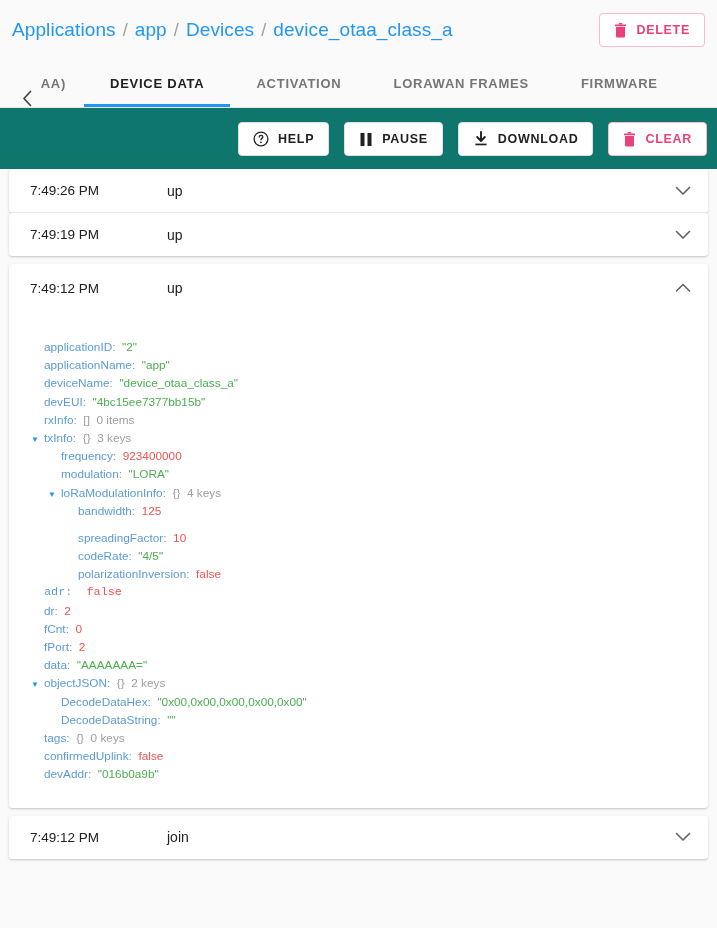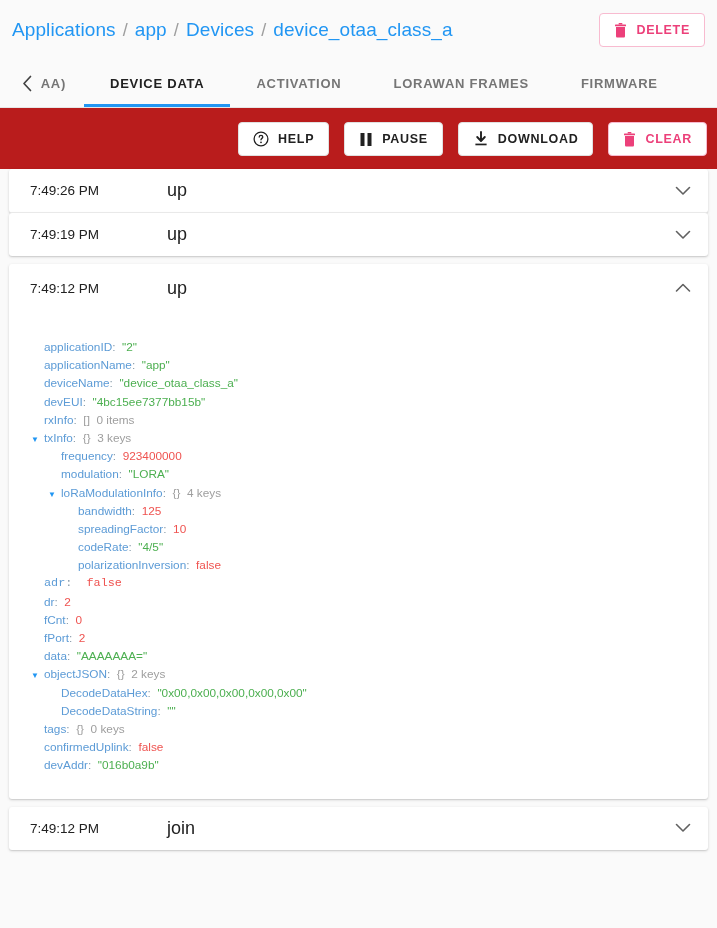--- a/index.html
+++ b/index.html
@@ -64,21 +64,21 @@
     color: #ec407a;
   }
   .btn .ico { display: flex; align-items: center; }
 
   
   .tabbar {
     position: relative;
     height: 48px;
     background: #fafafa;
     display: flex;
-    align-items: center;
+    align-items: flex-end;
     padding-left: 14px;
     border-bottom: 1px solid #e6e6e6;
   }
   .tab-arrow {
     width: 26px;
     display: flex;
     align-items: center;
     justify-content: center;
     color: #424242;
     cursor: pointer;
@@ -122,21 +122,21 @@
     background: #2196f3;
   }
 
   
   .toolbar {
     display: flex;
     justify-content: flex-end;
     align-items: center;
     gap: 15px;
     padding: 14px 10px 13px 0;
-    background: #b91c1c;
+    background: #0f766e;
   }
 
   
   .list { padding: 0 9px 10px 9px; }
   .card {
     background: #ffffff;
     border-radius: 3px;
     box-shadow: 0 1px 3px rgba(0,0,0,0.16), 0 1px 1px rgba(0,0,0,0.07);
     margin-bottom: 8px;
     overflow: hidden;
@@ -151,21 +151,21 @@
     padding: 0 14px 0 21px;
     cursor: pointer;
   }
   .row .time {
     font-size: 13.5px;
     color: #212121;
     width: 137px;
     flex: none;
   }
   .row .type {
-    font-size: 18px;
+    font-size: 14px;
     color: #212121;
     flex: 1;
   }
   .row .chev {
     color: #616161;
     display: flex;
     align-items: center;
     justify-content: center;
     width: 22px;
     flex: none;
@@ -334,21 +334,21 @@
         <div class="jline" style="padding-left: 12px;"><span class="tri empty">▼</span><span class="jkey">applicationID</span><span class="jcolon">:&nbsp; </span><span class="jstr">"2"</span></div>
         <div class="jline" style="padding-left: 12px;"><span class="tri empty">▼</span><span class="jkey">applicationName</span><span class="jcolon">:&nbsp; </span><span class="jstr">"app"</span></div>
         <div class="jline" style="padding-left: 12px;"><span class="tri empty">▼</span><span class="jkey">deviceName</span><span class="jcolon">:&nbsp; </span><span class="jstr">"device_otaa_class_a"</span></div>
         <div class="jline" style="padding-left: 12px;"><span class="tri empty">▼</span><span class="jkey">devEUI</span><span class="jcolon">:&nbsp; </span><span class="jstr">"4bc15ee7377bb15b"</span></div>
         <div class="jline" style="padding-left: 12px;"><span class="tri empty">▼</span><span class="jkey">rxInfo</span><span class="jcolon">:&nbsp; </span><span class="jbrace">[]&nbsp; </span><span class="jmeta">0 items</span></div>
         <div class="jline" style="padding-left: 12px;"><span class="tri">▼</span><span class="jkey">txInfo</span><span class="jcolon">:&nbsp; </span><span class="jbrace">{}&nbsp; </span><span class="jmeta">3 keys</span></div>
         <div class="jline" style="padding-left: 29px;"><span class="tri empty">▼</span><span class="jkey">frequency</span><span class="jcolon">:&nbsp; </span><span class="jnum">923400000</span></div>
         <div class="jline" style="padding-left: 29px;"><span class="tri empty">▼</span><span class="jkey">modulation</span><span class="jcolon">:&nbsp; </span><span class="jstr">"LORA"</span></div>
         <div class="jline" style="padding-left: 29px;"><span class="tri">▼</span><span class="jkey">loRaModulationInfo</span><span class="jcolon">:&nbsp; </span><span class="jbrace">{}&nbsp; </span><span class="jmeta">4 keys</span></div>
         <div class="jline" style="padding-left: 46px;"><span class="tri empty">▼</span><span class="jkey">bandwidth</span><span class="jcolon">:&nbsp; </span><span class="jnum">125</span></div>
-        <div class="jline" style="padding-left: 46px;"><span class="tri empty">▼</span><span class="jkey">spreadingFactor</span><span class="jcolon">:&nbsp; </span><span class="jnum">10</span></div>
+        <div class="jline" style="padding-left: 46px; margin-top: 9px;"><span class="tri empty">▼</span><span class="jkey">spreadingFactor</span><span class="jcolon">:&nbsp; </span><span class="jnum">10</span></div>
         <div class="jline" style="padding-left: 46px;"><span class="tri empty">▼</span><span class="jkey">codeRate</span><span class="jcolon">:&nbsp; </span><span class="jstr">"4/5"</span></div>
         <div class="jline" style="padding-left: 46px; text-align: center;"><span class="tri empty">▼</span><span class="jkey">polarizationInversion</span><span class="jcolon">:&nbsp; </span><span class="jbool">false</span></div>
         <div class="jline" style="padding-left: 12px; font-family: Liberation Mono, monospace;"><span class="tri empty">▼</span><span class="jkey">adr</span><span class="jcolon">:&nbsp; </span><span class="jbool">false</span></div>
         <div class="jline" style="padding-left: 12px;"><span class="tri empty">▼</span><span class="jkey">dr</span><span class="jcolon">:&nbsp; </span><span class="jnum">2</span></div>
         <div class="jline" style="padding-left: 12px;"><span class="tri empty">▼</span><span class="jkey">fCnt</span><span class="jcolon">:&nbsp; </span><span class="jnum">0</span></div>
         <div class="jline" style="padding-left: 12px;"><span class="tri empty">▼</span><span class="jkey">fPort</span><span class="jcolon">:&nbsp; </span><span class="jnum">2</span></div>
         <div class="jline" style="padding-left: 12px;"><span class="tri empty">▼</span><span class="jkey">data</span><span class="jcolon">:&nbsp; </span><span class="jstr">"AAAAAAA="</span></div>
         <div class="jline" style="padding-left: 12px;"><span class="tri">▼</span><span class="jkey">objectJSON</span><span class="jcolon">:&nbsp; </span><span class="jbrace">{}&nbsp; </span><span class="jmeta">2 keys</span></div>
         <div class="jline" style="padding-left: 29px; text-align: center;"><span class="tri empty">▼</span><span class="jkey">DecodeDataHex</span><span class="jcolon">:&nbsp; </span><span class="jstr">"0x00,0x00,0x00,0x00,0x00"</span></div>
         <div class="jline" style="padding-left: 29px;"><span class="tri empty">▼</span><span class="jkey">DecodeDataString</span><span class="jcolon">:&nbsp; </span><span class="jstr">""</span></div>

